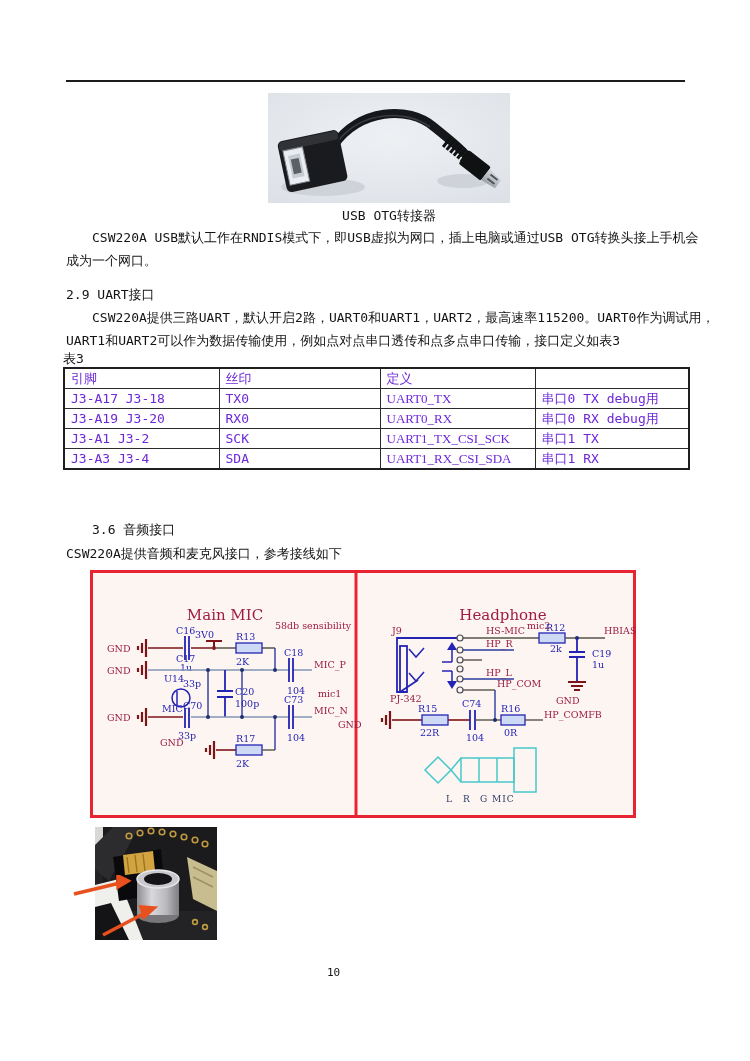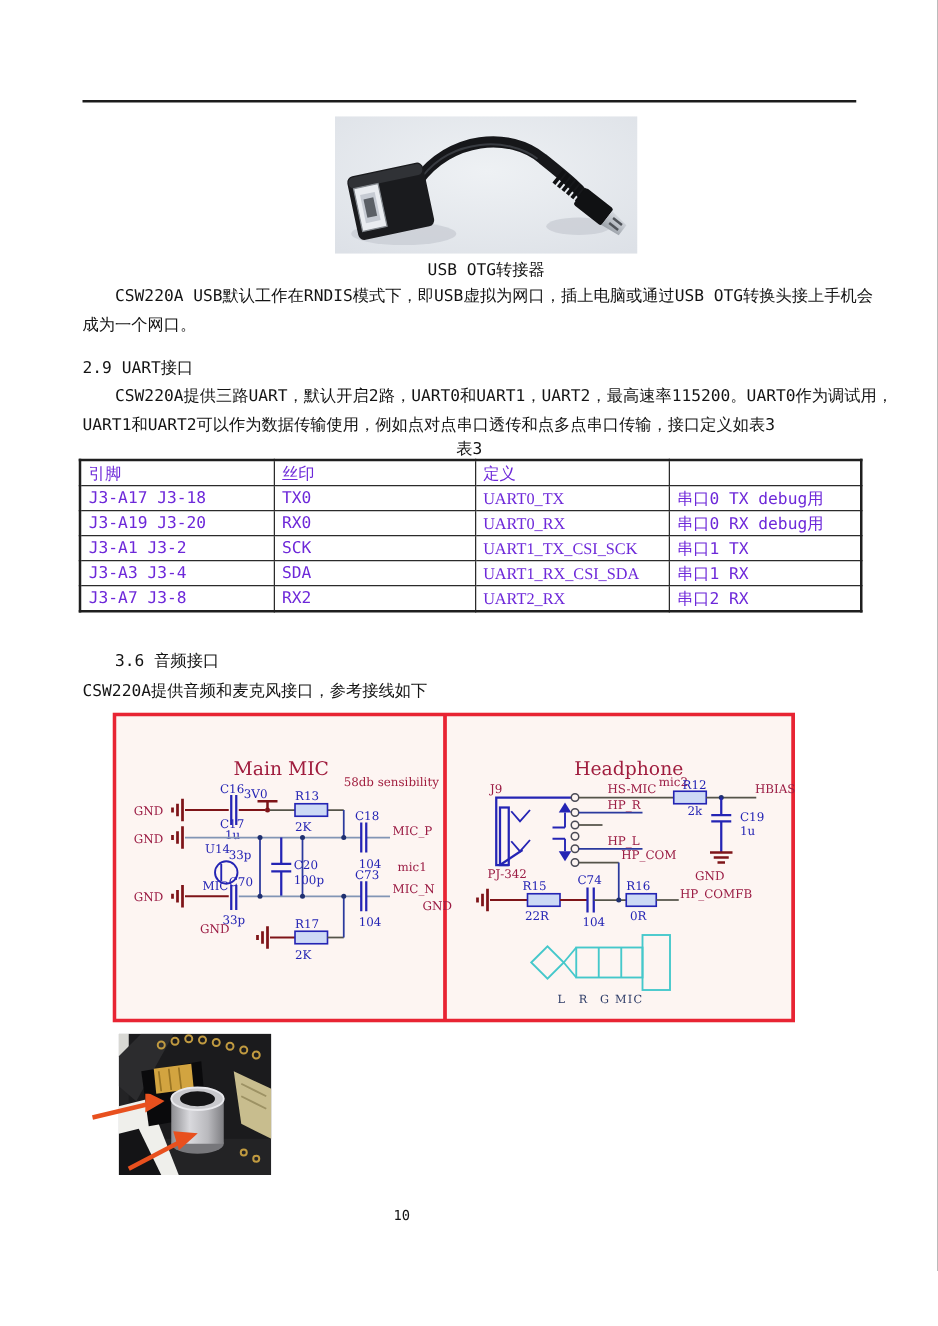--- a/index.html
+++ b/index.html
@@ -2,21 +2,21 @@
 <html><head>
 <meta charset="utf-8">
 <style>
   html,body{margin:0;padding:0;background:#888;}
   .page{position:relative;width:750px;height:1061px;background:#ffffff;margin:0 auto;overflow:hidden;
         font-family:"DejaVu Sans Mono","DejaVu Sans",sans-serif;color:#111;}
   .abs{position:absolute;}
   .rule{height:2px;background:#1c1c1c;}
   .body-text{font-size:13px;line-height:16px;white-space:nowrap;color:#141414;}
   .caption{font-size:13px;text-align:center;color:#141414;}
-  .tcap{font-size:13px;text-align:center;color:#141414;}
+  .tcap{font-size:13px;text-align:left;color:#141414;}
   .pagenum{font-size:11px;text-align:center;color:#141414;}
   table.uart{border-collapse:collapse;table-layout:fixed;}
   table.uart td{border:1px solid #2b2b2b;height:19px;padding:0 0 0 6px;vertical-align:middle;
                 font-size:13px;color:#6d28d9;white-space:nowrap;overflow:hidden;}
   table.uart{border:2px solid #1f1f1f;}
   td.def{font-family:"Liberation Serif","DejaVu Serif",serif;font-size:15.5px;}
   .schbox{background:#fdf5f2;}
   svg text{font-family:"DejaVu Serif","Liberation Serif",serif;}
   .t-title{font-size:15px;fill:#a01d3e;}
   .t-note{font-size:9.5px;fill:#a01d3e;}
@@ -112,26 +112,20 @@
       <td>J3-A1 J3-2</td>
       <td>SCK</td>
       <td class="def">UART1_TX_CSI_SCK</td>
       <td>串口1 TX</td>
     </tr>
     <tr>
       <td>J3-A3 J3-4</td>
       <td>SDA</td>
       <td class="def">UART1_RX_CSI_SDA</td>
       <td>串口1 RX</td>
-    </tr>
-    <tr>
-      <td>J3-A7 J3-8</td>
-      <td>RX2</td>
-      <td class="def">UART2_RX</td>
-      <td>串口2 RX</td>
     </tr>
   </tbody>
     </table>
 
   <div class="abs body-text" style="left:92px;top:522px;">3.6 音频接口</div>
   <div class="abs body-text" style="left:66px;top:546px;">CSW220A提供音频和麦克风接口，参考接线如下</div>
 
   <svg class="abs schbox" style="left:90px;top:570px;" width="546" height="248" viewBox="0 0 546 248">
 
     <rect x="1.5" y="1.5" width="543" height="245" fill="none" stroke="#e82433" stroke-width="3"></rect>
@@ -336,15 +330,15 @@
 
   <svg class="abs" style="left:65px;top:875px;" width="100" height="70" viewBox="0 0 100 70">
     <g stroke="#e8501e" stroke-width="3.5" fill="#e8501e">
       <line x1="9" y1="19" x2="55" y2="8"></line>
       <polygon points="63,6 53,12 53,1"></polygon>
       <line x1="38" y1="60" x2="80" y2="38"></line>
       <polygon points="89,33 79,42 76,32"></polygon>
     </g>
   </svg>
 
-  <div class="abs pagenum" style="left:0;top:966px;width:643px;">10</div>
+  <div class="abs pagenum" style="left:12px;top:966px;width:643px;">10</div>
 
 </div>
 
 </body></html>

